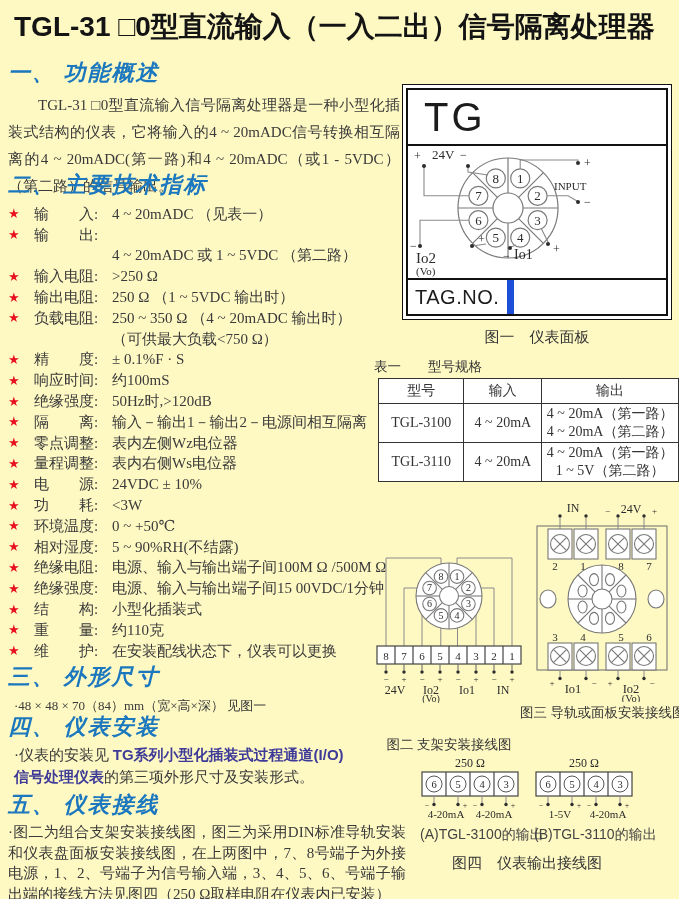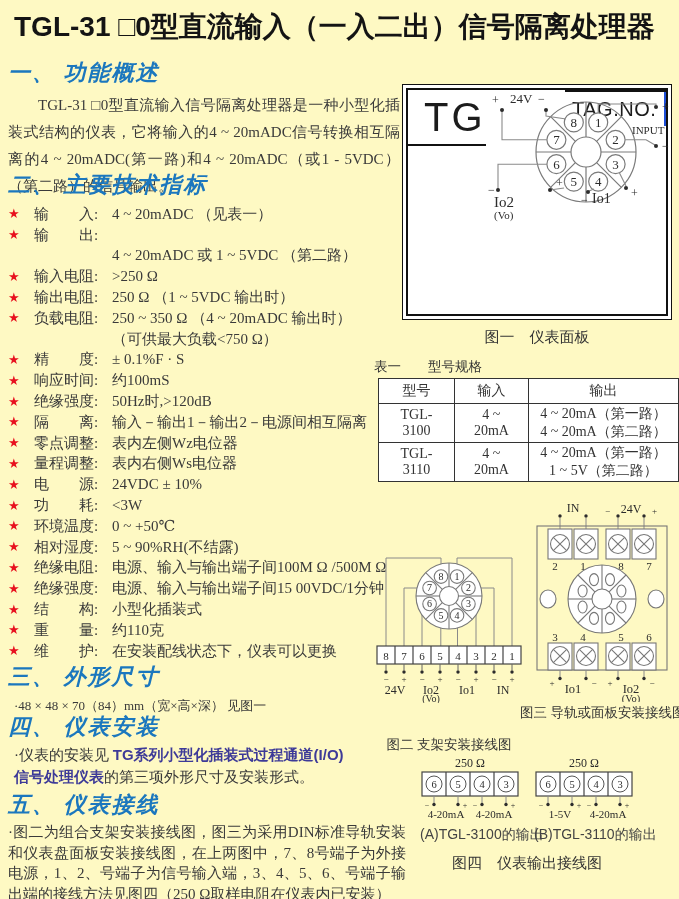--- a/index.html
+++ b/index.html
@@ -17,37 +17,37 @@
   #p4{left:14px;top:744px;width:392px;font-size:15px;line-height:21px;}
   #p4 b{font-family:"Liberation Sans","DejaVu Sans",sans-serif;color:#3d3a98;font-size:15px;}
   #p5{left:8px;top:822px;width:398px;font-size:15px;line-height:20.5px;text-align:justify;}
   #specs{left:8px;top:204px;width:396px;}
   .spec-row{display:flex;align-items:center;height:20.8px;white-space:nowrap;font-size:15px;}
   .spec-star{width:26px;color:#e8101e;font-size:13px;}
   .spec-label{min-width:78px;color:#3a3a3a;}
   .spec-value{color:#3a3a3a;}
   
   #fig1{left:402px;top:84px;width:270px;height:236px;border:1.5px solid #111;padding:3px;box-sizing:border-box;background:#fff;}
-  #fig1-inner{border:2px solid #111;height:100%;box-sizing:border-box;display:flex;flex-direction:row;}
+  #fig1-inner{border:2px solid #111;height:100%;box-sizing:border-box;display:flex;flex-direction:column;}
   .fig1-top{height:54px;border-bottom:2px solid #111;display:flex;align-items:center;padding-left:16px;}
   .tg{font-family:"Liberation Sans","DejaVu Sans",sans-serif;font-size:40px;color:#1c1c1c;letter-spacing:3px;}
   .fig1-mid{flex:1;position:relative;}
   .fig1-mid svg{position:absolute;left:0;top:0;}
   .fig1-bot{height:34px;border-top:2px solid #111;display:flex;}
-  .tagno{width:92px;border-right:2px solid #1d4ed8;display:flex;align-items:center;padding-left:7px;
+  .tagno{width:92px;border-right:7px solid #1d4ed8;display:flex;align-items:center;padding-left:7px;
          font-family:"Liberation Sans","DejaVu Sans",sans-serif;font-size:20px;color:#1c1c1c;letter-spacing:0.5px;}
   .caption{font-size:15px;color:#333;text-align:center;}
   #fig1cap{left:402px;top:328px;width:270px;}
   .smallcap{font-size:13.5px;color:#333;text-align:center;white-space:nowrap;}
   #fig2cap{left:370px;top:736px;width:158px;}
   #fig3cap{left:520px;top:704px;width:162px;}
   
   #t1title{left:374px;top:358px;font-size:13.5px;color:#333;}
   #t1{left:378px;top:378px;border-collapse:collapse;font-size:14px;color:#333;background:#fff;}
-  #t1 th,#t1 td{border:1.3px solid #333;text-align:center;font-weight:normal;padding:0 11px;}
+  #t1 th,#t1 td{border:1.3px solid #333;text-align:center;font-weight:normal;padding:0 4px;}
   #t1 th{height:24px;} #t1 td{height:38px;}
   #t1 .c1{width:86px;} #t1 .c2{width:76px;} #t1 .c3{width:128px;}
   #t1 .out div{line-height:18px;white-space:nowrap;}
   
   #fig4{left:420px;top:758px;display:flex;gap:14px;}
   .strip{width:100px;}
   .substrip{font-size:14px;color:#444;text-align:right;margin-top:2px;white-space:nowrap;
             font-family:"Liberation Sans","DejaVu Sans",sans-serif;}
   #fig4cap{left:420px;top:854px;width:214px;font-size:15px;}
   svg text{font-family:"Liberation Serif","DejaVu Serif",serif;}

